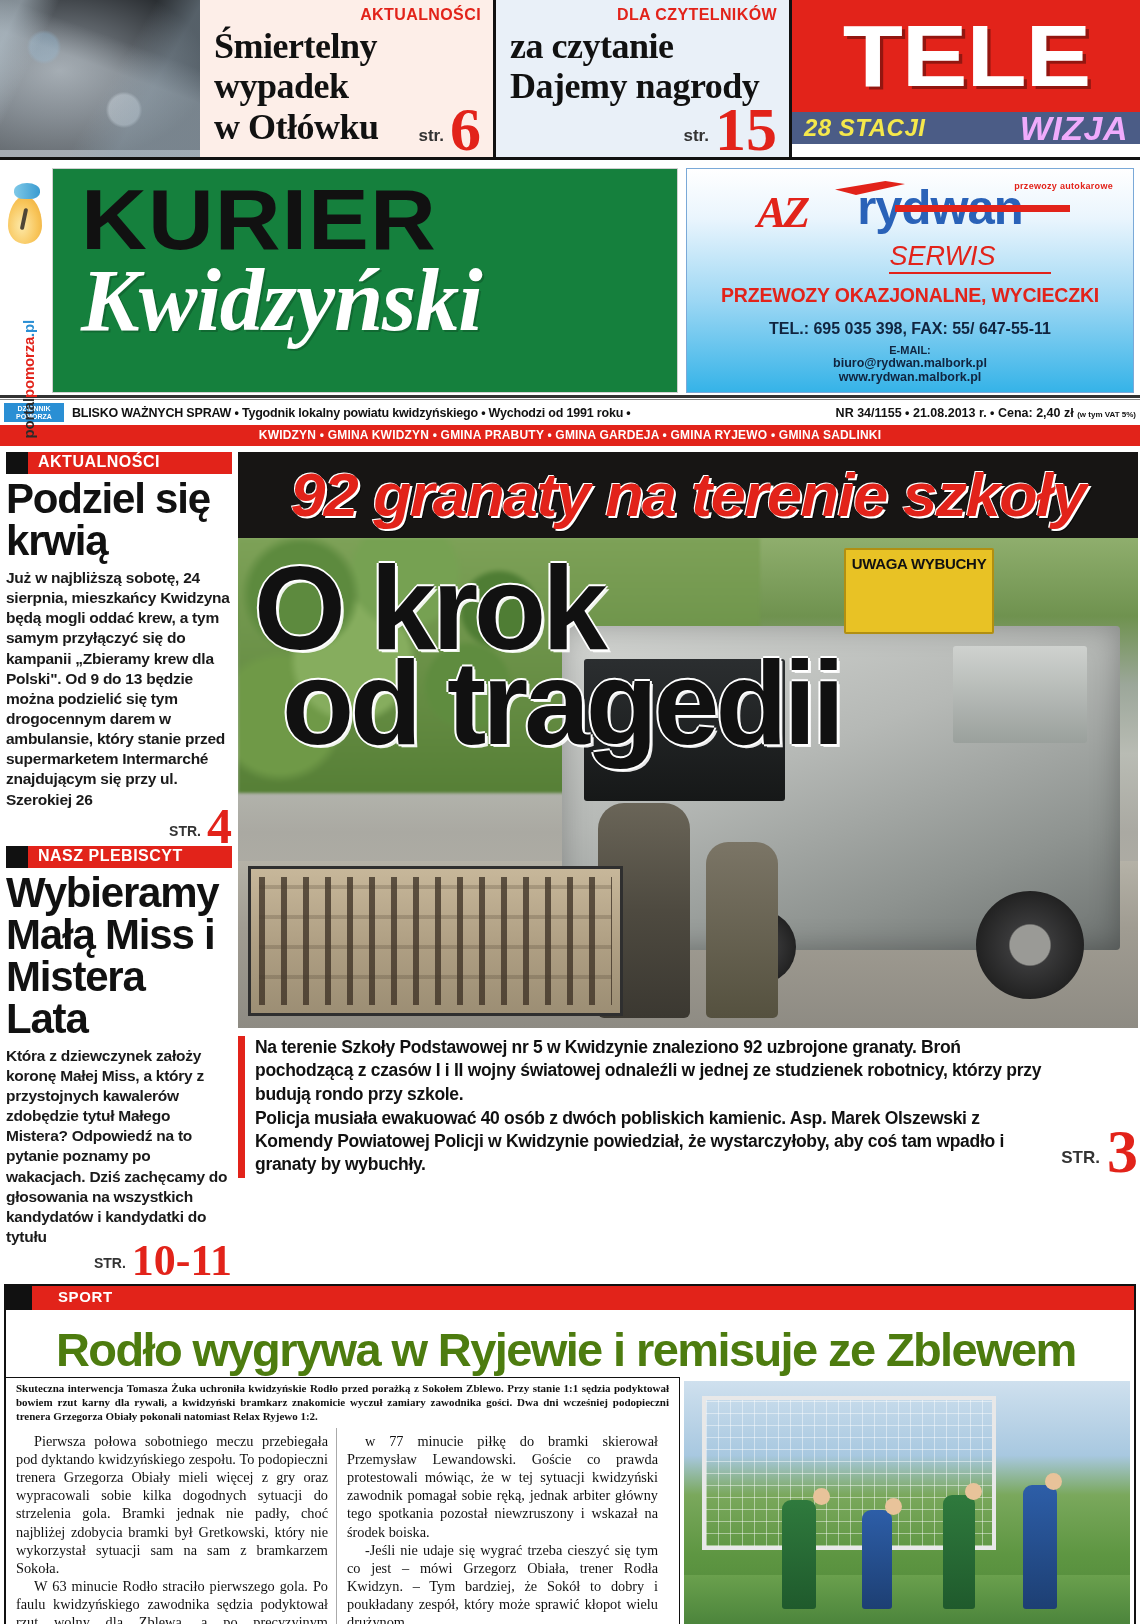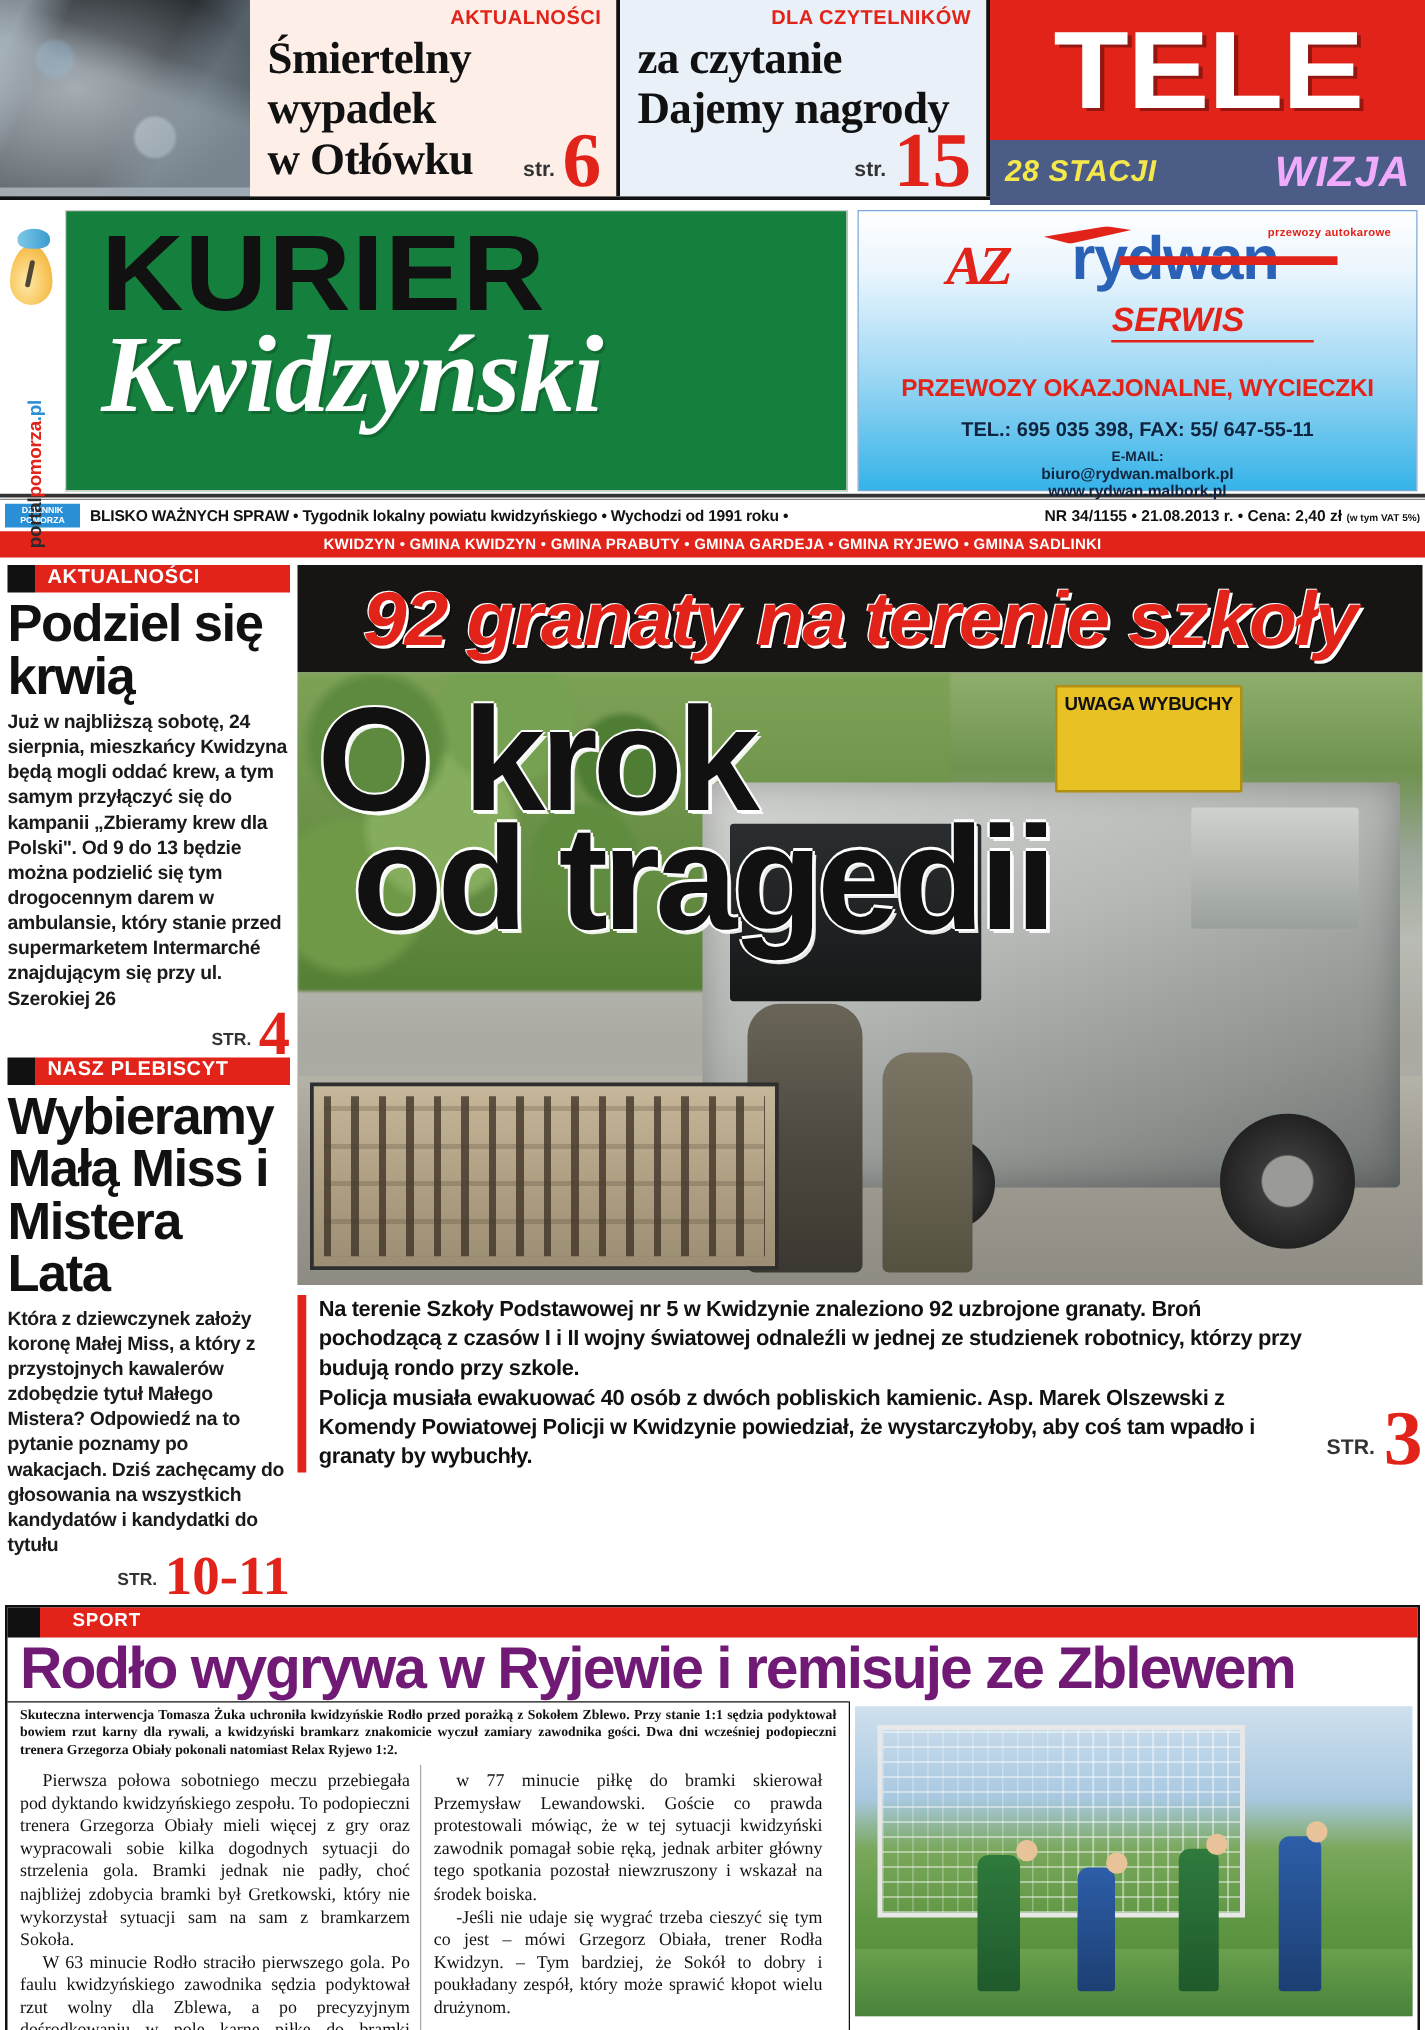--- a/index.html
+++ b/index.html
@@ -52,21 +52,21 @@
   .tele-top {
     height:112px; background:#e2231a; display:flex; align-items:center; justify-content:center;
   }
   .tele-top .word {
     font-family:"Liberation Sans", sans-serif; font-weight:bold; font-style:normal;
     font-size:88px; color:#fff; letter-spacing:-1px; line-height:.9;
     text-shadow: 3px 3px 0 rgba(0,0,0,.35);
     transform: scaleX(1.12);
   }
   .tele-bot {
-    height:52px; background:#4b5c86; display:flex; align-items:center; justify-content:space-between;
+    height:32px; background:#4b5c86; display:flex; align-items:center; justify-content:space-between;
     padding:0 12px;
   }
   .tele-bot .stacji { color:#f5e84b; font-style:italic; font-weight:bold; font-size:24px; letter-spacing:.5px; }
   .tele-bot .wizja { color:#f0abfc; font-style:italic; font-weight:bold; font-size:34px; letter-spacing:.5px;text-align:center; }
 
   
   .masthead { display:flex; height:233px; padding:8px 0 0 0; background:#fff; }
   .portal-rail {
     width:52px; flex:0 0 52px; position:relative; padding-top:10px;
   }
@@ -129,23 +129,23 @@
     background:#e2231a; clip-path: polygon(0 60%, 72% 0, 100% 22%, 30% 100%);
   }
   .ad-swoosh2 {
     position:absolute; left:200px; top:26px; width:175px; height:7px; background:#e2231a;
   }
   .ad-tiny {
     position:absolute; right:12px; top:2px; font-size:9px; font-weight:bold;
     color:#e2231a; letter-spacing:.3px;
   }
   .ad-serwis {
-    font-family:"Liberation Sans", sans-serif; font-style:italic; font-weight:bold;
+    font-family:"Liberation Sans", sans-serif; font-style:italic; font-weight:normal;
     font-size:27px; color:#e2231a; text-align:right; padding-right:55px;
-    border-bottom:2px solid #e2231a; display:inline-block; margin:0 0 16px 120px;
+    border-bottom:2px solid #e2231a; display:inline-block; margin:0 0 0 120px;
   }
   .ad-przewozy {
     font-weight:bold; font-size:19.5px; color:#e2231a; margin-top:10px; letter-spacing:-.2px;
   }
   .ad-tel { font-weight:bold; font-size:16px; color:#10243f; margin-top:13px; }
   .ad-email-label { font-weight:bold; font-size:11px; color:#10243f; margin-top:6px; }
   .ad-email { font-weight:bold; font-size:12.5px; color:#10243f; }
   .ad-www { font-weight:bold; font-size:12.5px; color:#10243f; }
 
   
@@ -315,22 +315,22 @@
   
   .sport-wrap { margin:6px 4px 4px 4px; border:2px solid #111; }
   .sport-tag { display:flex; height:24px; }
   .sport-tag .sq { width:26px; background:#111; }
   .sport-tag .lbl {
     flex:1; background:#e2231a; color:#fff; font-weight:bold; font-size:15px;
     letter-spacing:.6px; padding:2px 0 0 26px;
   }
   .sport-head {
     font-family:"Liberation Sans", sans-serif; font-weight:bold;
-    font-size:47px; line-height:1.04; color:#701a75; letter-spacing:-1.6px;
-    padding:0 8px 2px 10px; white-space:nowrap;
+    font-size:47px; line-height:1.04; color:#4d7c0f; letter-spacing:-1.6px;
+    padding:16px 8px 2px 10px; white-space:nowrap;margin-left:40px;
   }
   .sport-lead {
     font-family:"Liberation Serif", serif; font-weight:bold;
     font-size:11px; line-height:1.26; color:#111; text-align:justify;
     padding:4px 10px 4px 10px; border-top:1px solid #111;
   }
   .sport-cols { display:flex; padding:0 0 0 0; }
   .sport-col {
     width:330px; flex:0 0 330px; padding:4px 8px 6px 10px;
     font-family:"Liberation Serif", serif; font-size:14.3px; line-height:1.27;

